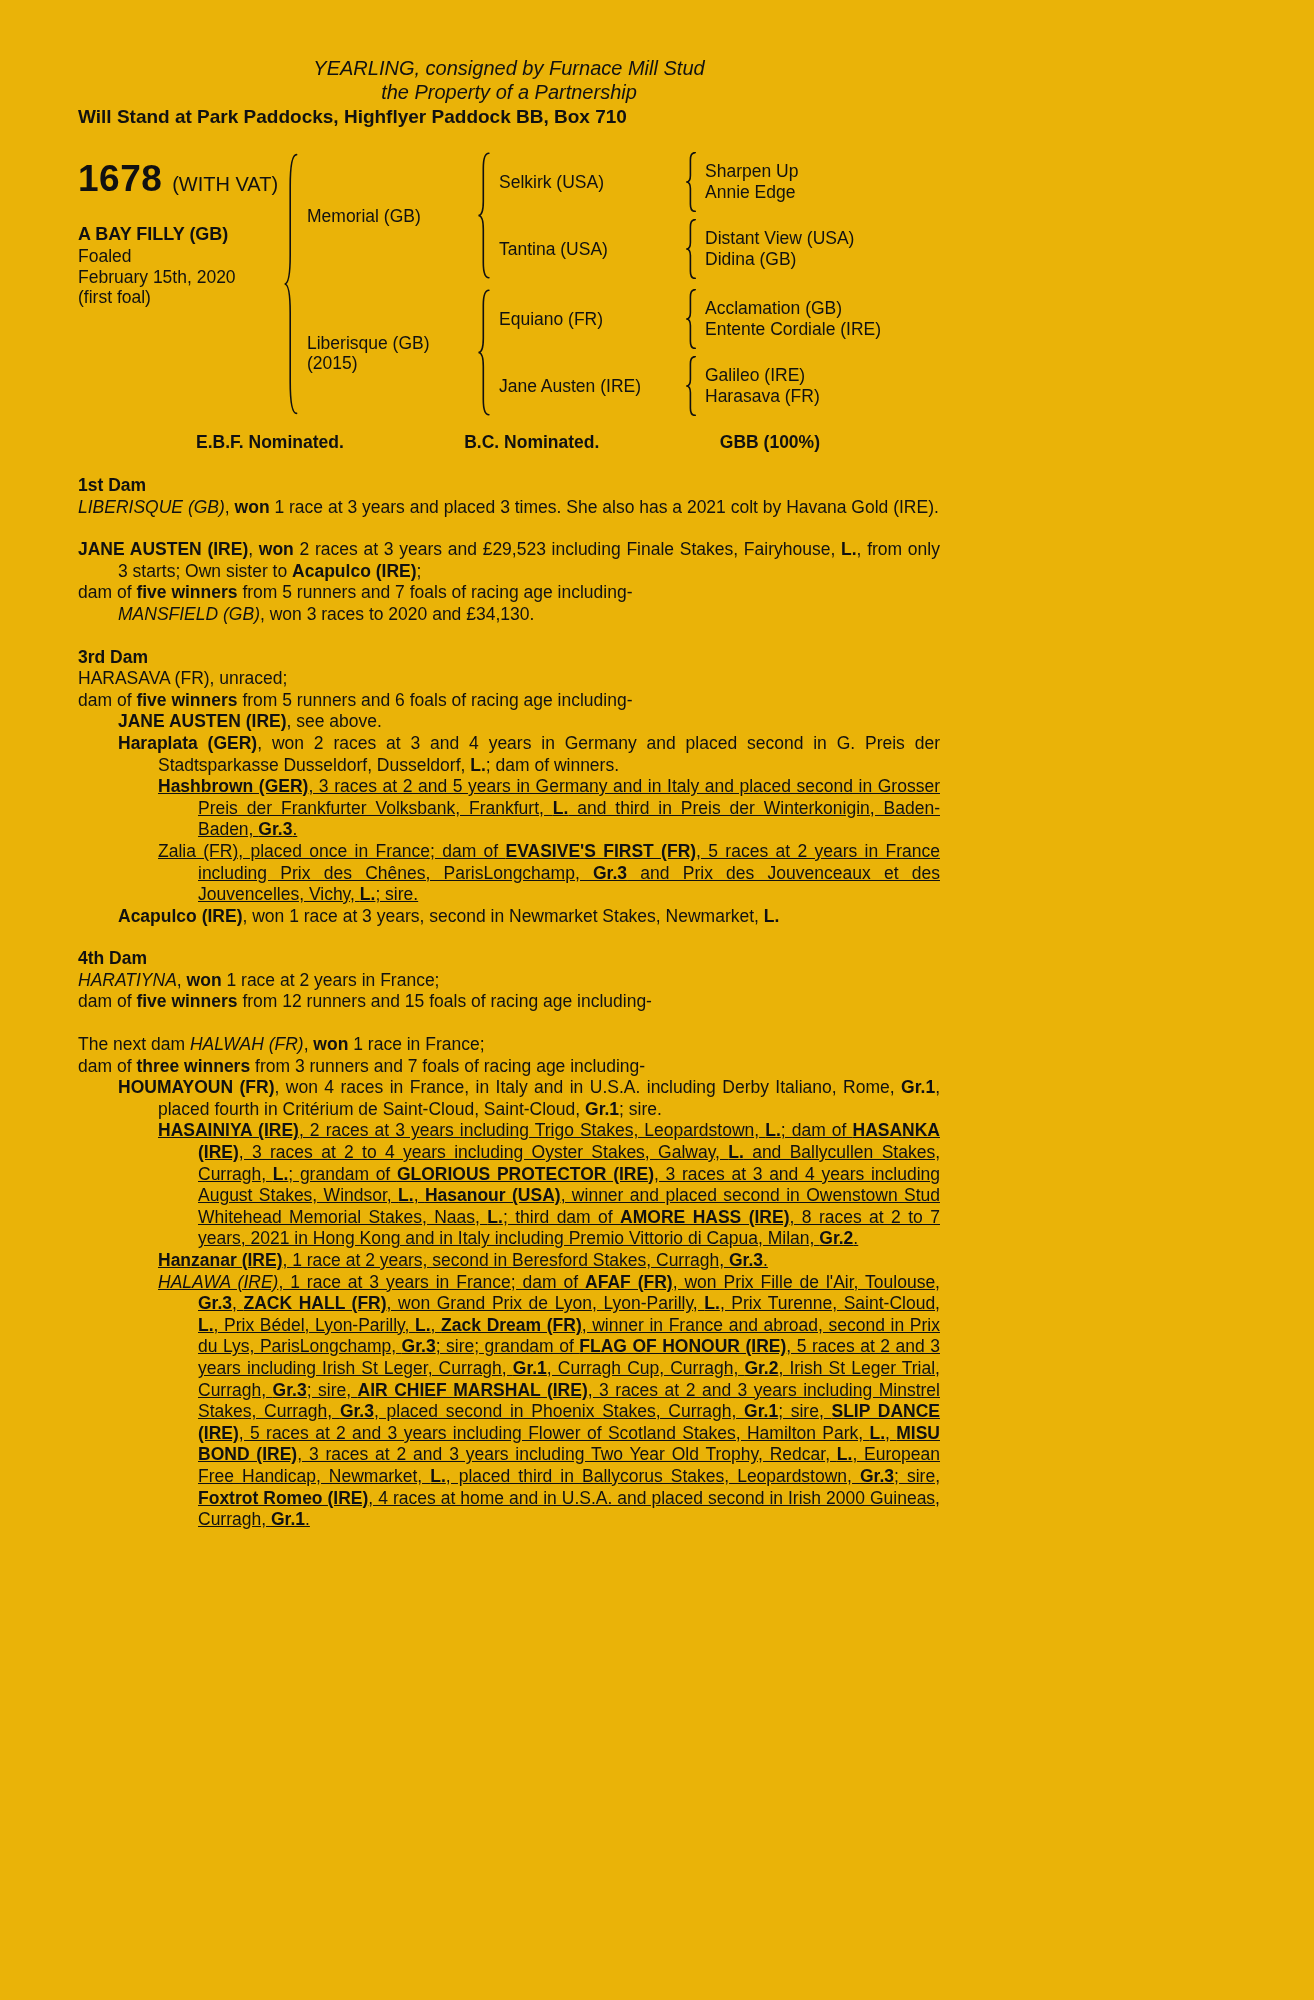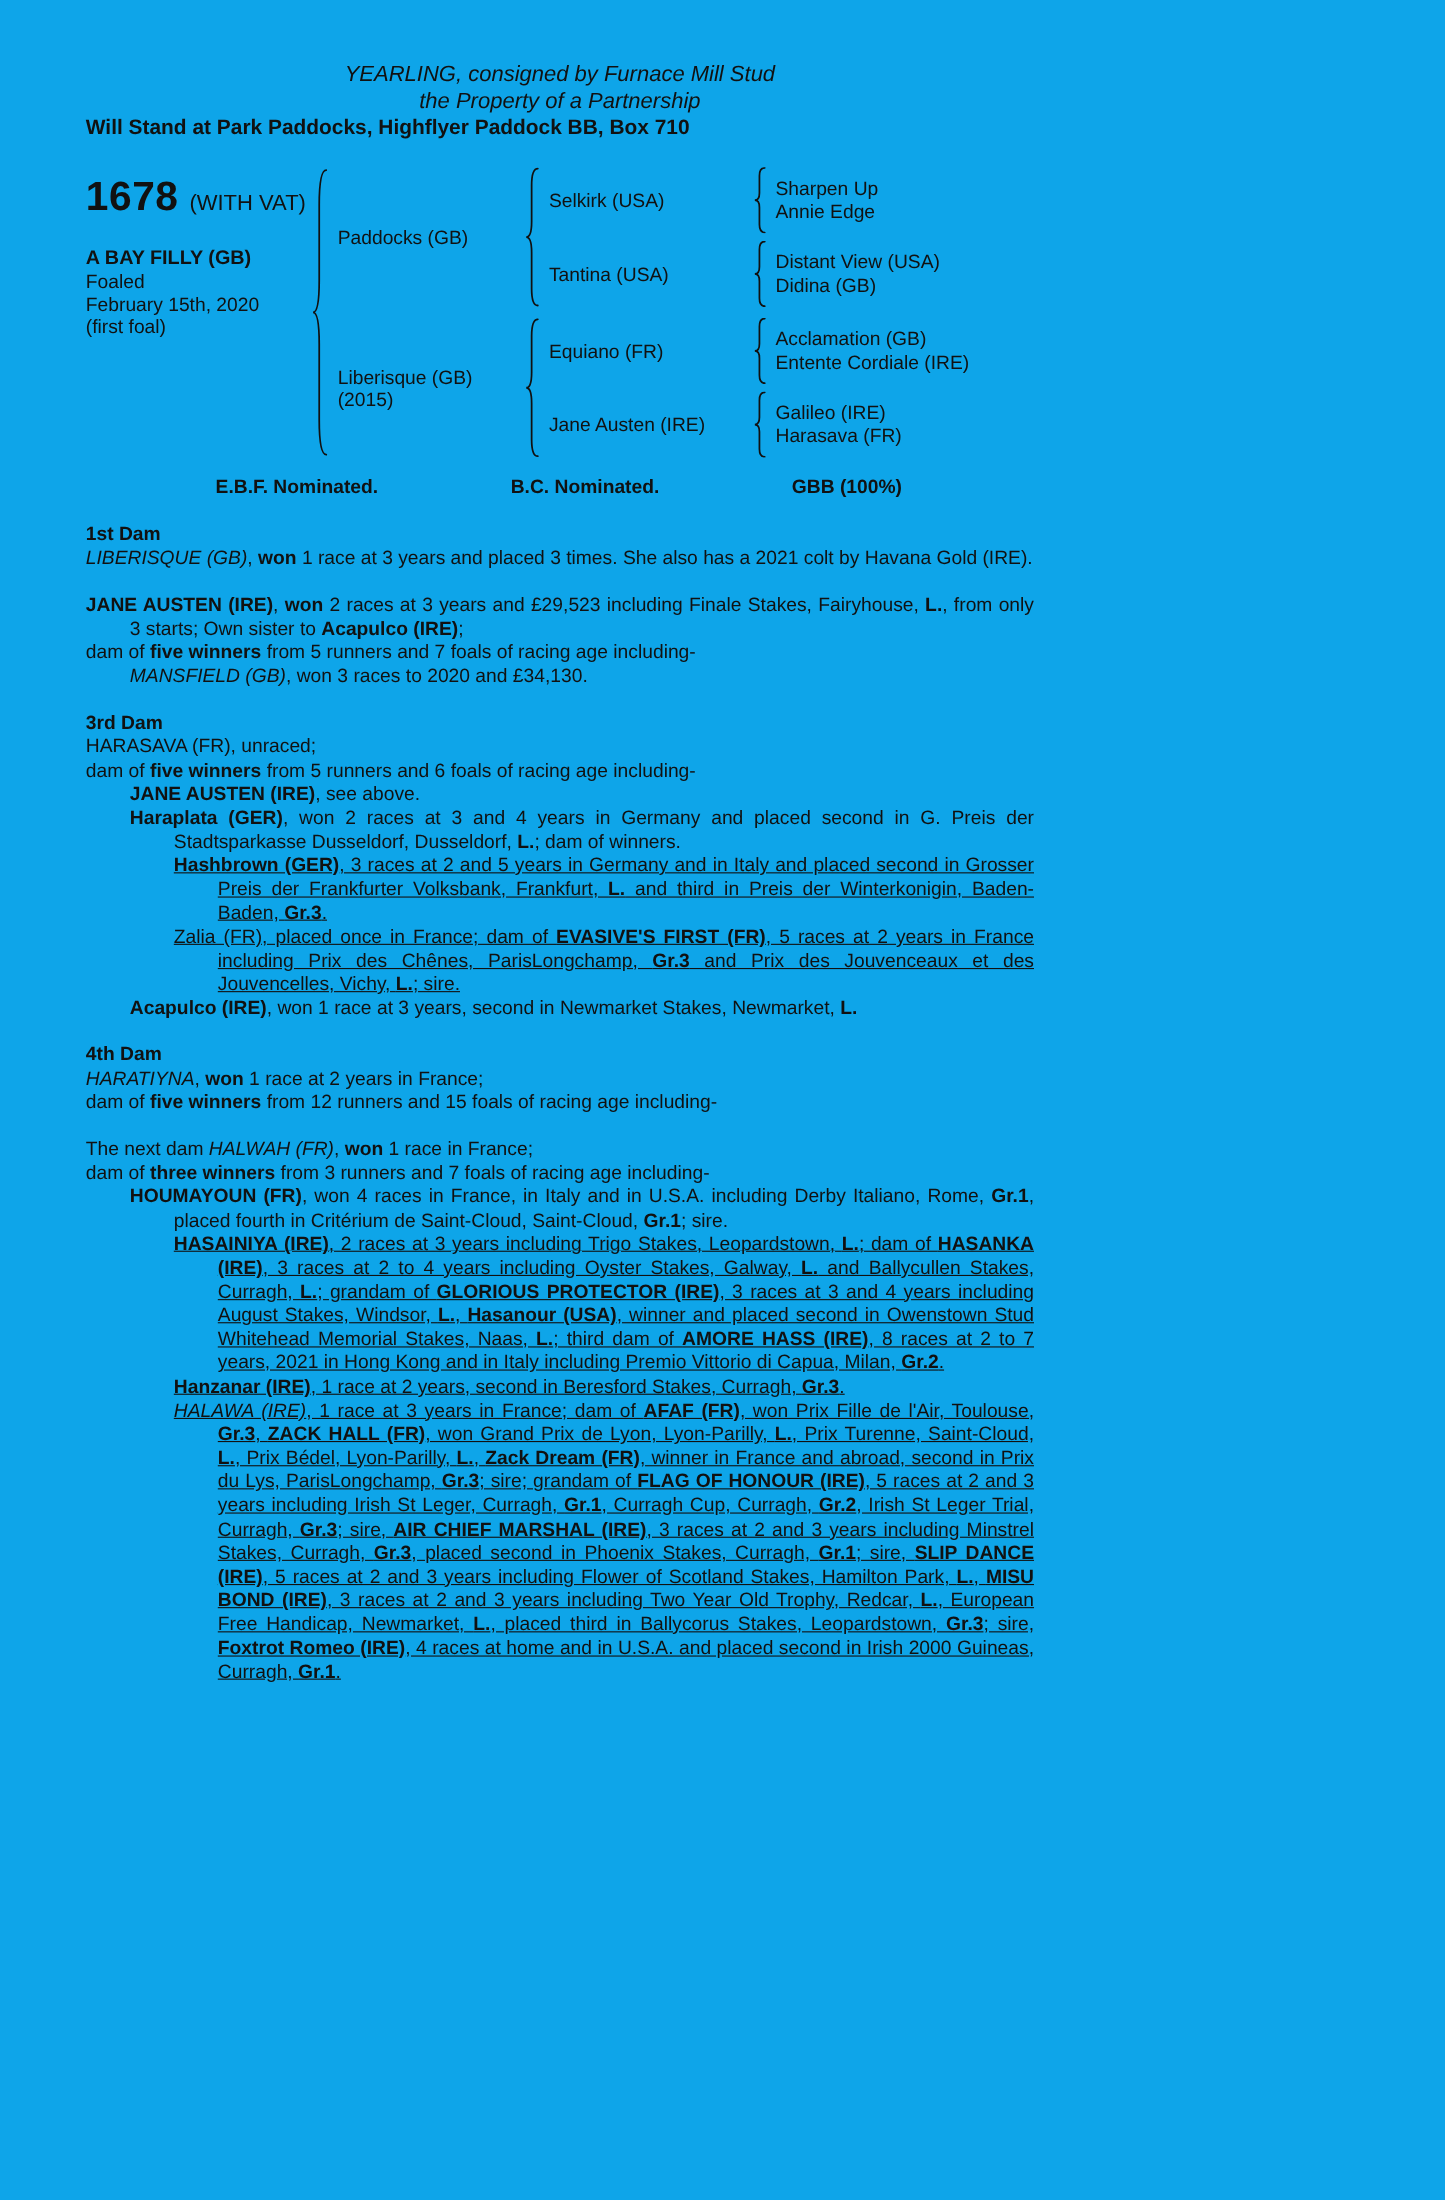--- a/index.html
+++ b/index.html
@@ -1,21 +1,21 @@
 <!DOCTYPE html>
 <html><head>
 <meta charset="utf-8">
 <style>
   * { box-sizing: border-box; margin: 0; padding: 0; }
   html, body { background: #ffffff; }
   .page {
     position: relative;
     width: 1314px;
     height: 2000px;
-    background: #0ea5e9;
+    background: #eab308;
     color: #111;
     font-family: "Liberation Sans", "DejaVu Sans", sans-serif;
     font-size: 17.5px;
     overflow: hidden;
   }
   .content {
     width: 862px;
     margin-left: 78px;
     padding-top: 56px;
   }
@@ -98,21 +98,21 @@
 
       <div class="brace-wrap b1">
         <svg viewBox="0 0 20 100" preserveAspectRatio="none">
             <path d="M17 1 Q 9 1 9 13 L 9 39 Q 9 50 2 50 Q 9 50 9 61 L 9 87 Q 9 99 17 99" fill="none" stroke="#111" stroke-width="1.6" vector-effect="non-scaling-stroke" stroke-linecap="round"></path>
           </svg>
       </div>
 
       <div class="gen1">
 
         <div class="pgroup">
-          <div class="pname">Paddocks (GB)</div>
+          <div class="pname">Memorial (GB)</div>
           <div class="brace-wrap b2">
             <svg viewBox="0 0 20 100" preserveAspectRatio="none">
                 <path d="M17 1 Q 9 1 9 13 L 9 39 Q 9 50 2 50 Q 9 50 9 61 L 9 87 Q 9 99 17 99" fill="none" stroke="#111" stroke-width="1.6" vector-effect="non-scaling-stroke" stroke-linecap="round"></path>
               </svg>
           </div>
           <div class="gen2">
             <div class="gpgroup">
               <div class="gpname">Selkirk (USA)</div>
               <div class="brace-wrap b3">
                 <svg viewBox="0 0 20 100" preserveAspectRatio="none">

